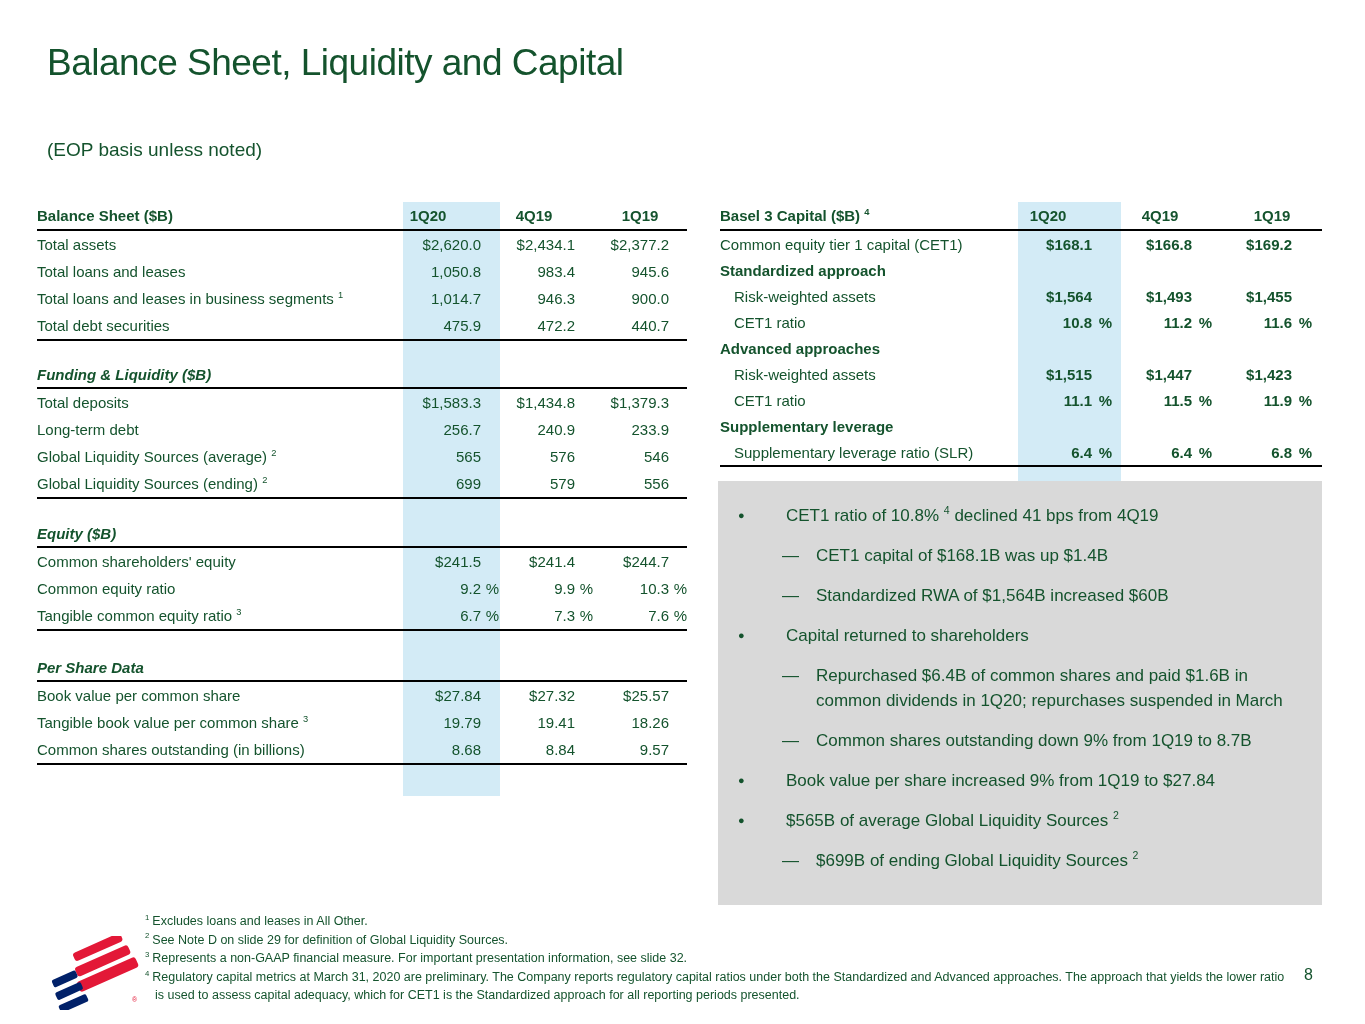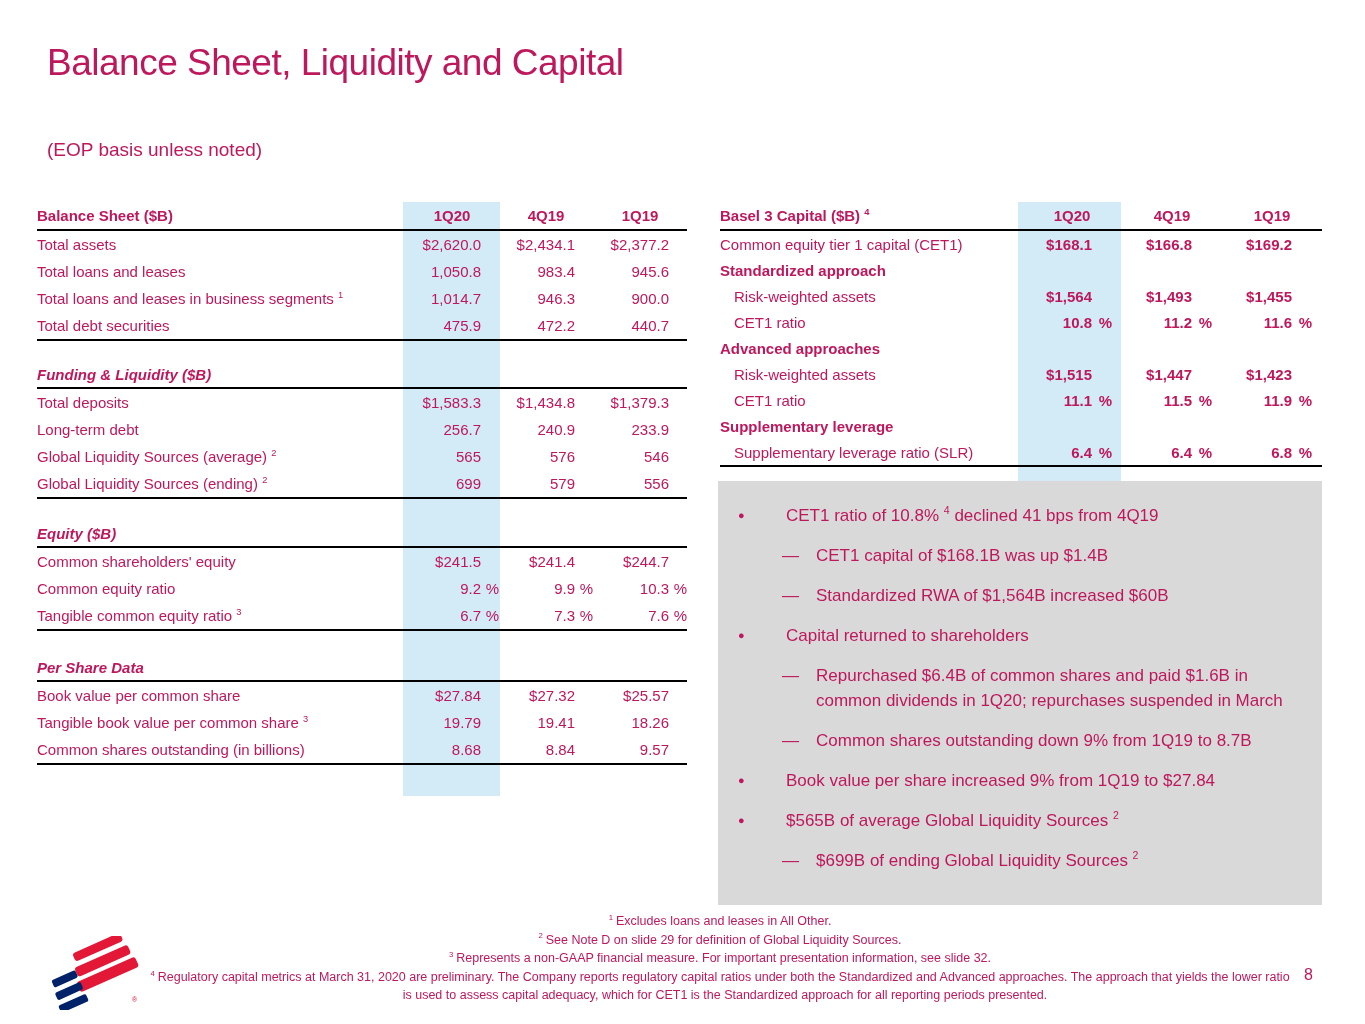--- a/index.html
+++ b/index.html
@@ -1,29 +1,29 @@
 <!DOCTYPE html>
 <html><head>
 <meta charset="utf-8">
 <style>
   html,body{margin:0;padding:0;background:#fff;}
   .slide{position:relative;width:1365px;height:1024px;background:#ffffff;
-         font-family:"Liberation Sans",sans-serif;color:#be185d;overflow:hidden;}
+         font-family:"Liberation Sans",sans-serif;color:#14532d;overflow:hidden;}
   .title{position:absolute;left:47px;top:42px;font-size:37px;letter-spacing:-0.5px;font-weight:400;}
   .subtitle{position:absolute;left:47px;top:95px;font-size:19px;margin-top:44px;}
 
   
   .tbl{position:absolute;font-size:15px;}
   .lt{left:37px;top:200px;width:650px;padding-top:2px;}
   .rt{left:720px;top:198px;width:602px;padding-top:4px;}
   .band{position:absolute;background:#d3ebf6;z-index:0;}
   .lt .band{left:366px;top:2px;width:97px;height:594px;}
   .rt .band{left:298px;top:4px;width:103px;height:464px;}
   .thead{display:flex;align-items:center;height:27px;border-bottom:2.5px solid #000;
-         font-weight:700;position:relative;z-index:1;}
+         font-weight:700;position:relative;z-index:1;gap:12px;}
   .shead{display:flex;align-items:center;height:26px;border-bottom:2.5px solid #000;
          font-weight:700;position:relative;z-index:1;font-style:italic;}
   .sect{border-bottom:2.5px solid #000;position:relative;z-index:1;}
   .m1{margin-top:20px;}.m2{margin-top:21px;}.m3{margin-top:23px;}
   .trow{display:flex;align-items:center;height:27px;position:relative;z-index:1;}
   .rt .trow{height:26px;padding-right:10px;}
   .lbl{flex:1;}
   .grp{display:flex;width:94px;}
   .rt .grp{width:100px;font-weight:bold;}
   .num{flex:1;text-align:right;}
@@ -40,21 +40,21 @@
   .panel{position:absolute;left:718px;top:481px;width:604px;height:424px;background:#d9d9d9;
          padding:22px 18px 0 16px;box-sizing:border-box;font-size:17px;}
   .b1{display:flex;margin-bottom:15px;line-height:25px;}
   .b1 .mark{width:48px;font-size:11px;padding-left:4px;}
   .b2{display:flex;margin-bottom:15px;line-height:25px;margin-left:48px;}
   .b2 .dash{width:34px;}
   .btxt{flex:1;}
 
   
   .footnotes{position:absolute;left:145px;top:912px;width:1150px;font-size:12.5px;line-height:18.6px;}
-  .fn{padding-left:10px;text-indent:-10px;text-align:center;}
+  .fn{padding-left:10px;text-indent:-10px;}
   .fn sup{margin-right:3px;}
   .pageno{position:absolute;left:1304px;top:966px;font-size:16px;}
   .logo{position:absolute;left:46px;top:936px;}
 </style>
 </head>
 <body>
 
 <div class="slide">
 
   <div class="title">Balance Sheet, Liquidity and Capital</div>

